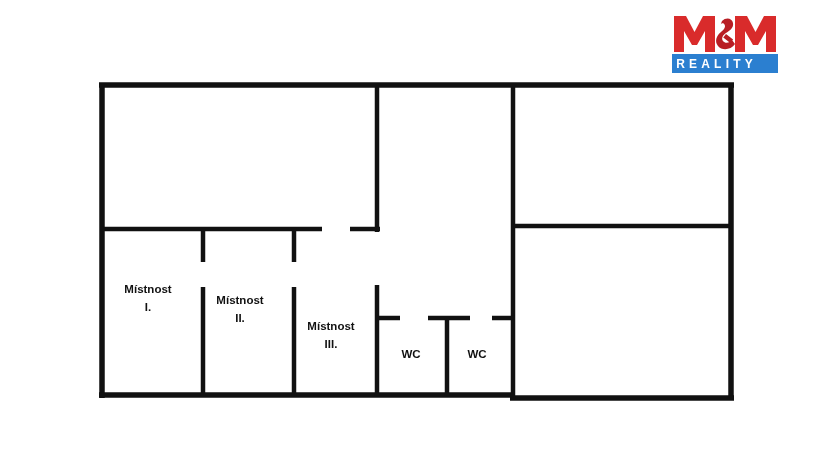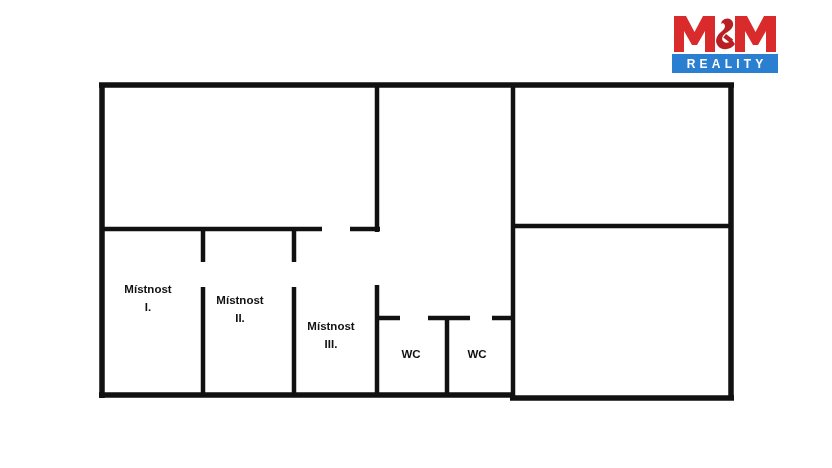--- a/index.html
+++ b/index.html
@@ -41,21 +41,20 @@
   }
   .logo-bar {
     position: absolute;
     left: 0px;
     top: 40px;
     width: 106px;
     height: 19px;
     background: #2b7fd0;
     display: flex;
     align-items: center;
-    justify-content: center;
   }
   .logo-bar-text {
     color: #ffffff;
     font-family: "Liberation Sans", sans-serif;
     font-size: 12px;
     font-weight: bold;
     letter-spacing: 4.2px;
     text-indent: 4.2px;
     line-height: 1;
   }

